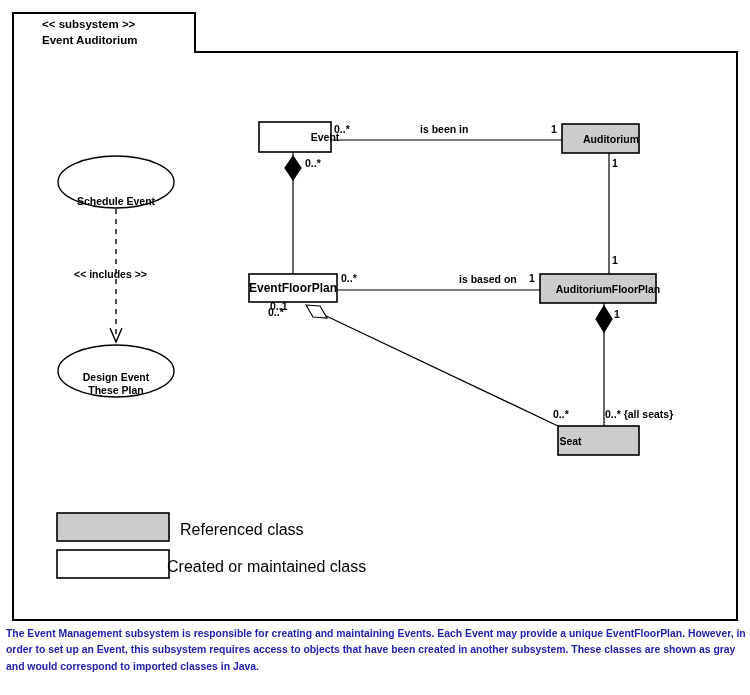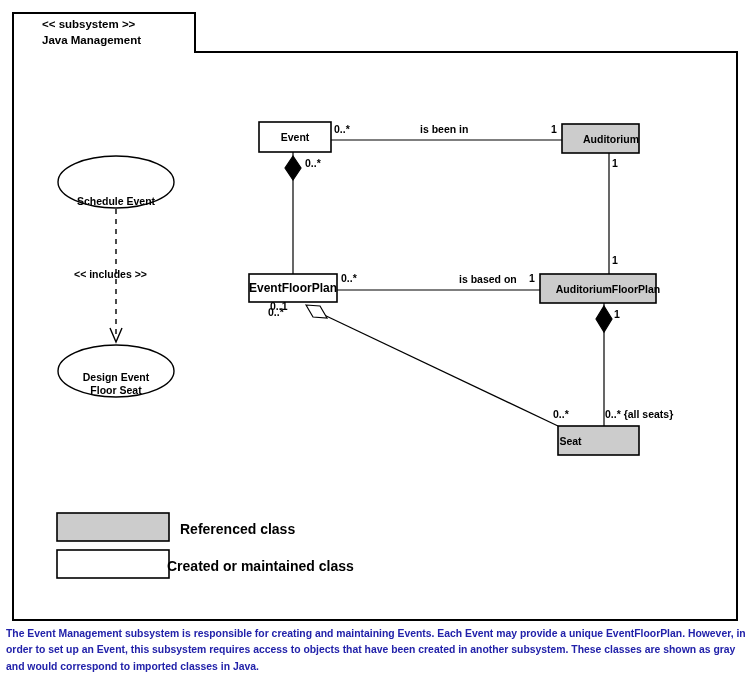--- a/index.html
+++ b/index.html
@@ -69,22 +69,22 @@
   .mult {
     font-size: 10.5px;
     font-weight: bold;
   }
   .assoc-name {
     font-size: 10.5px;
     font-weight: bold;
   }
   .legend-text {
     position: absolute;
-    font-size: 14px;
-    font-weight: bold;
+    font-size: 16px;
+    font-weight: normal;
     color: #000;
     white-space: nowrap;
   }
   #caption {
     position: absolute;
     left: 6px;
     top: 626px;
     width: 740px;
     font-size: 10.4px;
     font-weight: bold;
@@ -129,34 +129,34 @@
     <rect x="249" y="274" width="88" height="28" fill="#ffffff" stroke="#000000" stroke-width="1.6"></rect>
     <rect x="540" y="274" width="116" height="29" fill="#cccccc" stroke="#000000" stroke-width="1.6"></rect>
     <rect x="558" y="426" width="81" height="29" fill="#cccccc" stroke="#000000" stroke-width="1.6"></rect>
 
     <rect x="57" y="513" width="112" height="28" fill="#cccccc" stroke="#000000" stroke-width="1.6"></rect>
     <rect x="57" y="550" width="112" height="28" fill="#ffffff" stroke="#000000" stroke-width="1.6"></rect>
   </svg>
 
   <div class="subsys-title">
     <div>&lt;&lt; subsystem &gt;&gt;</div>
-    <div>Java Management</div>
+    <div>Event Auditorium</div>
   </div>
 
   <div class="usecase-label" style="left:58px; top:156px; width:116px; height:52px;">
     <span>Schedule Event</span>
   </div>
   <div class="usecase-label" style="left:58px; top:345px; width:116px; height:52px;">
     <span>Design Event</span>
-    <span>Floor Seat</span>
+    <span>These Plan</span>
   </div>
 
   <div class="lbl" style="left:74px; top:269px; font-size:10.5px;">&lt;&lt; includes &gt;&gt;</div>
 
-  <div class="boxlabel" style="left:259px; top:122px; width:72px; height:30px; font-size:10.5px;">Event</div>
+  <div class="boxlabel" style="left:259px; top:122px; width:72px; height:30px; font-size:10.5px;padding-left:30px;">Event</div>
   <div class="boxlabel" style="left:562px; top:124px; width:98px; height:29px; font-size:10.5px;">Auditorium</div>
   <div class="boxlabel" style="left:249px; top:274px; width:88px; height:28px; font-size:12px;">EventFloorPlan</div>
   <div class="boxlabel" style="left:540px; top:274px; width:136px; height:29px; font-size:10.5px;">AuditoriumFloorPlan</div>
   <div class="boxlabel" style="left:530px; top:426px; width:81px; height:29px; font-size:10.5px;">Seat</div>
 
   <div class="lbl assoc-name" style="left:420px; top:124px;">is been in</div>
   <div class="lbl assoc-name" style="left:424px; top:274px;padding-left:35px;">is based on</div>
 
   <div class="lbl mult" style="left:334px; top:124px;">0..*</div>
   <div class="lbl mult" style="left:551px; top:124px;">1</div>

